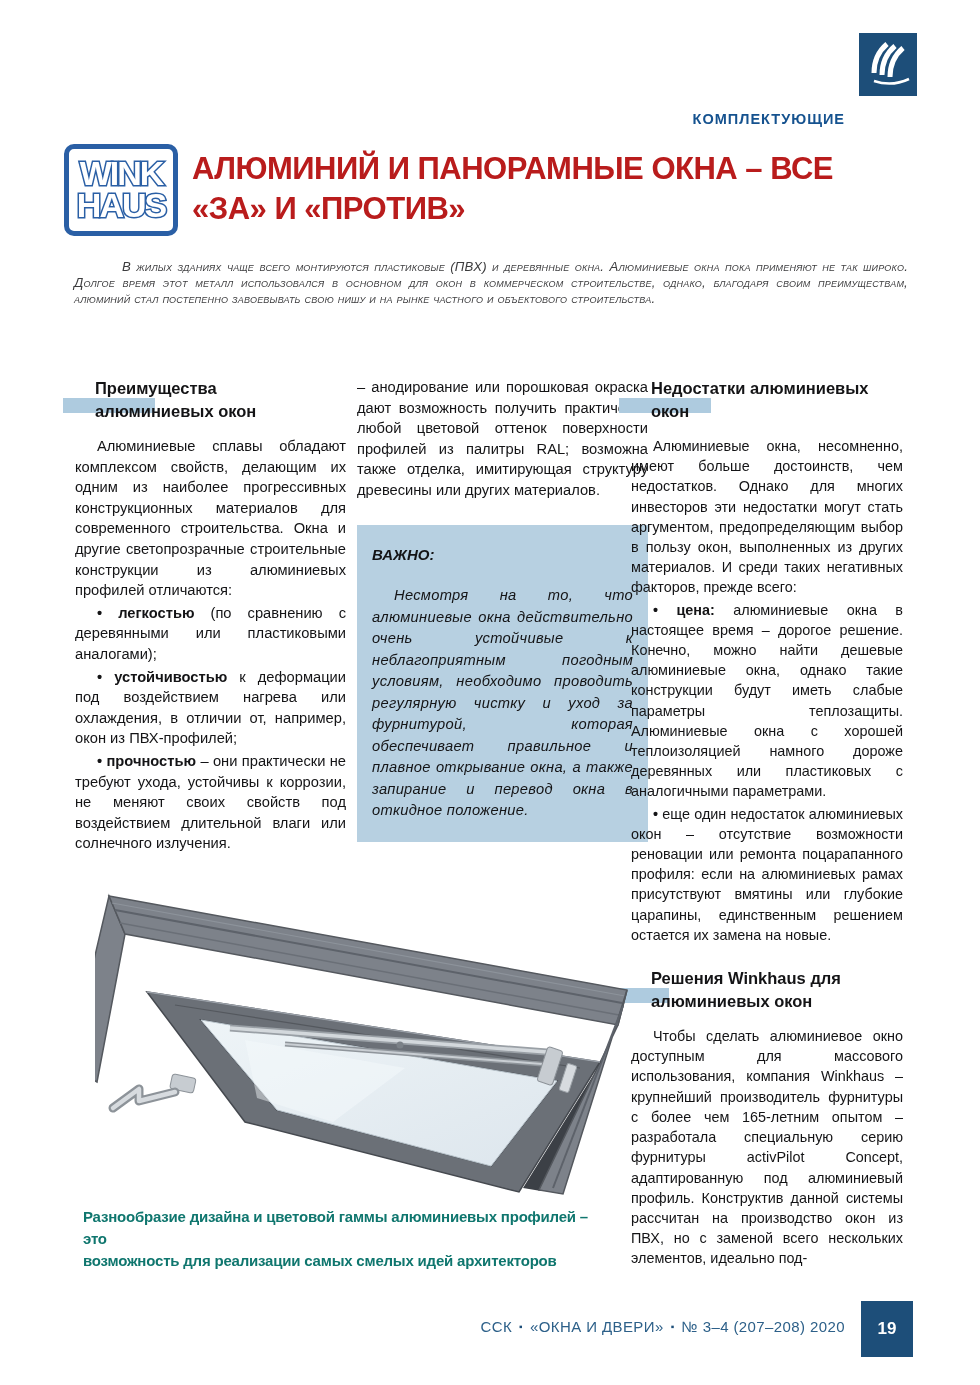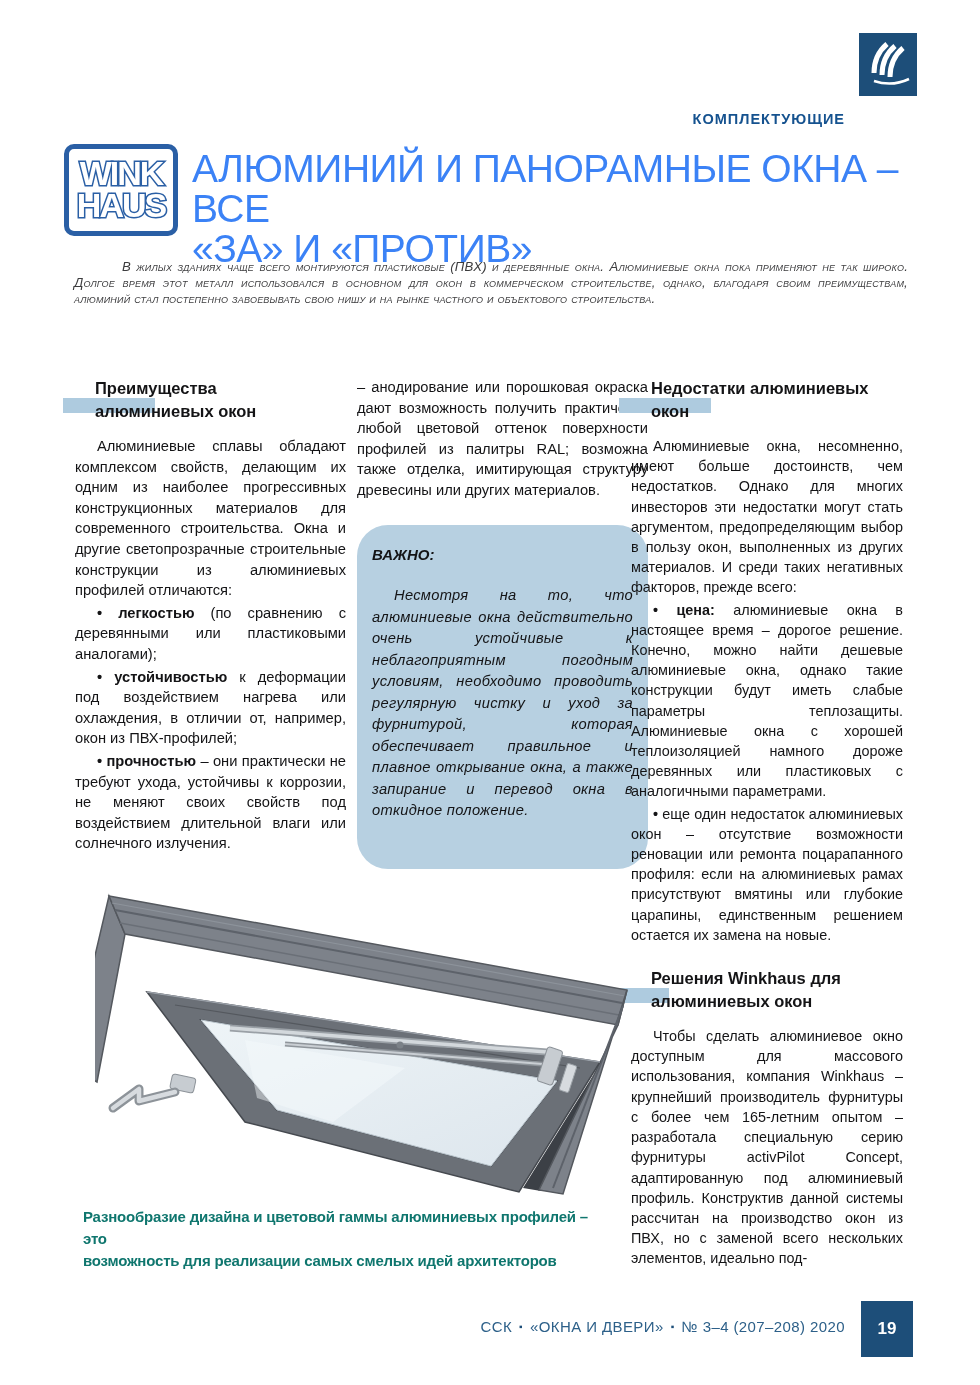--- a/index.html
+++ b/index.html
@@ -20,21 +20,21 @@
     position:absolute; top:144px; left:64px; width:114px; height:92px;
     background:#ffffff; border:5px solid #2a5fa5; border-radius:10px;
     display:flex; flex-direction:column; align-items:center; justify-content:center;
   }
   .winkhaus-logo .ln {
     font-weight:bold; font-size:34px; line-height:0.93; letter-spacing:-2px;
     color:#fff; -webkit-text-stroke:3px #2a5fa5; paint-order:stroke fill;
   }
   .article-title {
     position:absolute; top:149px; left:192px; width:740px;
-    font-size:39px; font-weight:normal; line-height:40px; letter-spacing:-0.5px; color:#3b82f6;
+    font-size:31px; font-weight:bold; line-height:40px; letter-spacing:-0.5px; color:#b91c1c;
   }
   
   .intro {
     position:absolute; top:259px; left:74px; width:834px;
     font-size:13.2px; line-height:16px; font-style:italic; font-variant:small-caps;
     letter-spacing:0.2px; color:#3c3c3e; text-align:justify; text-indent:48px;
   }
   
   .col { position:absolute; top:377px; text-align:justify; font-size:14.7px; line-height:20.6px; hyphens:auto; }
   .col-left   { left:75px;  width:271px; }
@@ -42,22 +42,22 @@
   .col-right  { left:631px; width:272px; font-size:14.4px; line-height:20.2px; }
   .sect-head { position:relative; padding-left:20px; margin-bottom:13px; font-size:16.5px; font-weight:bold; line-height:23px; text-align:left; }
   .sect-head .bar { position:absolute; left:-12px; top:21px; width:92px; height:15px; background:#aecbdf; z-index:0; }
   .sect-head .hl { position:relative; z-index:1; }
   .p { text-indent:22px; margin:0 0 2px 0; }
   .p.cont { text-indent:0; }
   .lead { font-weight:bold; }
   .b { font-weight:normal; }
   
   .important-box {
-    margin-top:24px; background:#b7d0e1; padding:20px 15px 47px 15px;
-    font-style:italic; text-align:justify;border-radius:31px;
+    margin-top:24px; background:#b7d0e1; padding:20px 15px 20px 15px;
+    font-style:italic; text-align:justify;
   }
   .important-box .ttl { font-weight:bold; font-size:15px; margin-bottom:20px; font-style:italic; text-align:left; }
   .important-box .bdy { font-size:14.7px; line-height:21.5px; letter-spacing:0.3px; text-indent:22px; }
   
   .window-photo { position:absolute; top:870px; left:95px; width:545px; height:325px; }
   .photo-caption {
     position:absolute; top:1206px; left:83px; width:520px;
     font-size:15px; font-weight:bold; line-height:22px; letter-spacing:-0.2px; color:#0f766e; text-align:left;
   }
   

